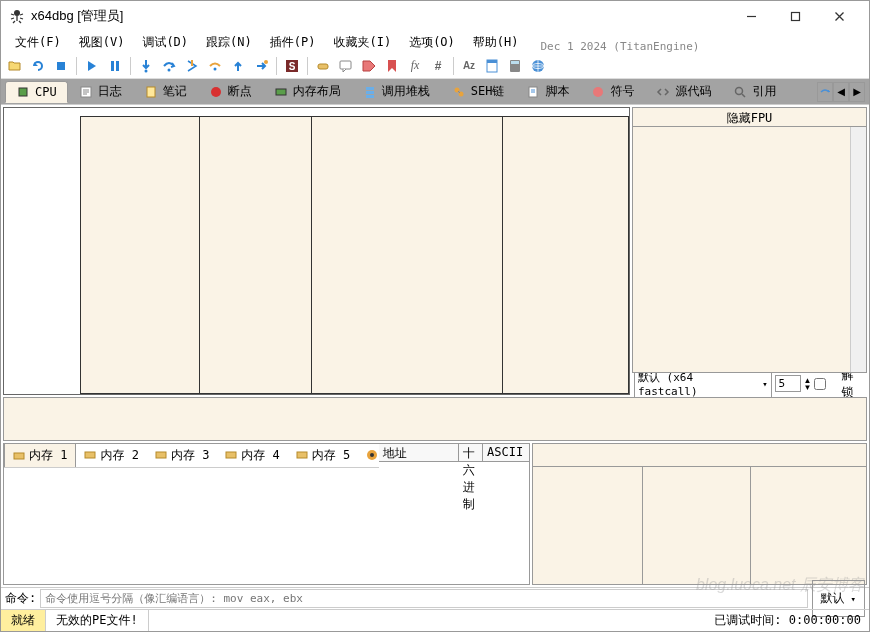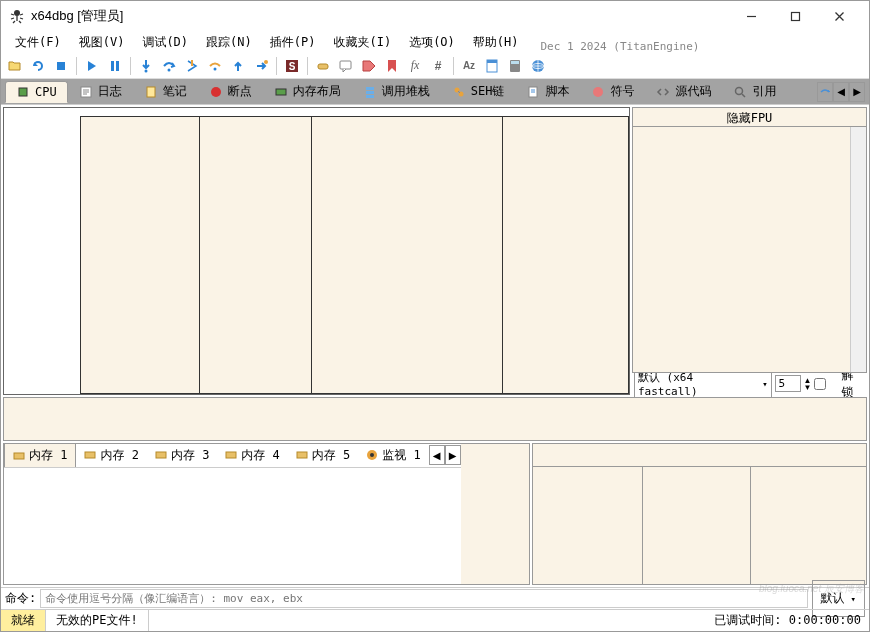--- a/index.html
+++ b/index.html
@@ -56,21 +56,21 @@
 .cmdbar { height: 22px; display: flex; align-items: center; padding: 0 4px; gap: 4px; border-top: 1px solid #ccc; }
 .cmd-label { font-family: "SimSun", monospace; }
 .cmd-input { flex: 1; border: 1px solid #ccc; padding: 2px 4px; color: #999; font-family: "SimSun", monospace; font-size: 11px; }
 .cmd-combo { border: 1px solid #999; padding: 9px 8px; font-family: "SimSun", monospace; display: flex; align-items: center; }
 .cmd-combo::after { content: "▾"; margin-left: 6px; font-size: 9px; }
 .statusbar { height: 22px; display: flex; align-items: center; border-top: 1px solid #ccc; font-family: "SimSun", monospace; }
 .st-cell { padding: 2px 10px; border-right: 1px solid #ccc; }
 .st-cell.ready { background: #ffef9e; }
 .st-flex { flex: 1; }
 .st-time { margin-left: auto; padding: 2px 8px; font-family: monospace; }
-.watermark { position: absolute; right: 6px; bottom: 36px; color: rgba(150,150,150,0.35); font-size: 10px; font-style: italic; pointer-events: none; text-align: right; }
+.watermark { position: absolute; right: 6px; bottom: 36px; color: rgba(150,150,150,0.35); font-size: 16px; font-style: italic; pointer-events: none; text-align: right; }
 </style>
 </head>
 <body>
 
 <div class="titlebar">
   <svg class="title-icon" viewBox="0 0 16 16">
       <circle cx="8" cy="5" r="3" fill="#333"></circle>
       <path d="M8 8 L8 13 M5 10 L2 11 M11 10 L14 11 M5 7 L2 6 M11 7 L14 6 M6 13 L4 15 M10 13 L12 15" stroke="#333" stroke-width="1.3" fill="none"></path>
     </svg>
   <span class="title-text">x64dbg [管理员]</span>
@@ -381,20 +381,25 @@
               <circle cx="6" cy="6" r="5" fill="#e8a33d"></circle>
               <circle cx="6" cy="6" r="2" fill="#333"></circle>
             </svg>
             <span>监视 1</span>
           </div>
         <div class="tab-arrows" style="margin-left:auto">
             <div class="arr-btn">◀</div>
             <div class="arr-btn">▶</div>
           </div>
       </div>
+      <div class="dump-header">
+        <div class="dh">地址</div>
+        <div class="dh">十六进制</div>
+        <div class="dh">ASCII</div>
+      </div>
       <div class="dump-body"></div>
     </div>
     <div class="stack-area">
       <div class="stack-top"></div>
       <div class="stack-body">
         <div class="scol"></div>
           <div class="scol"></div>
           <div class="scol"></div>
       </div>
     </div>

